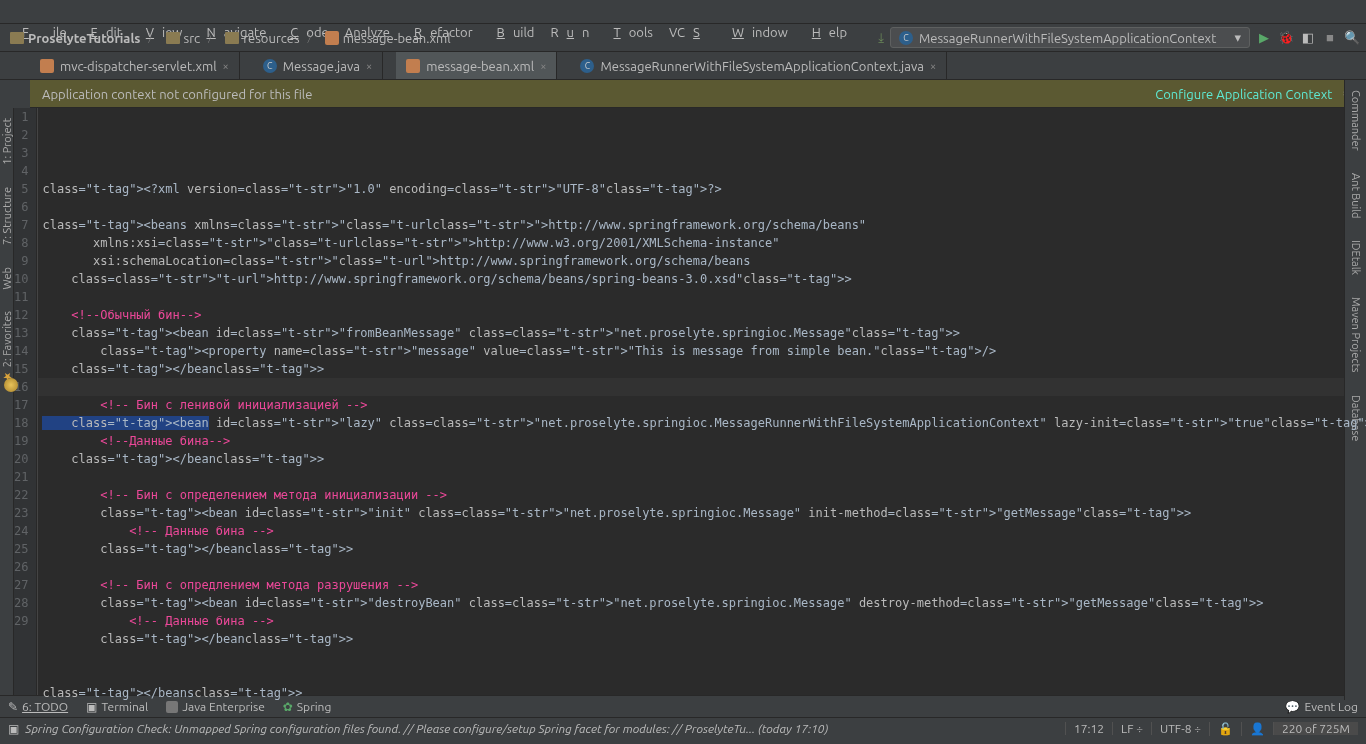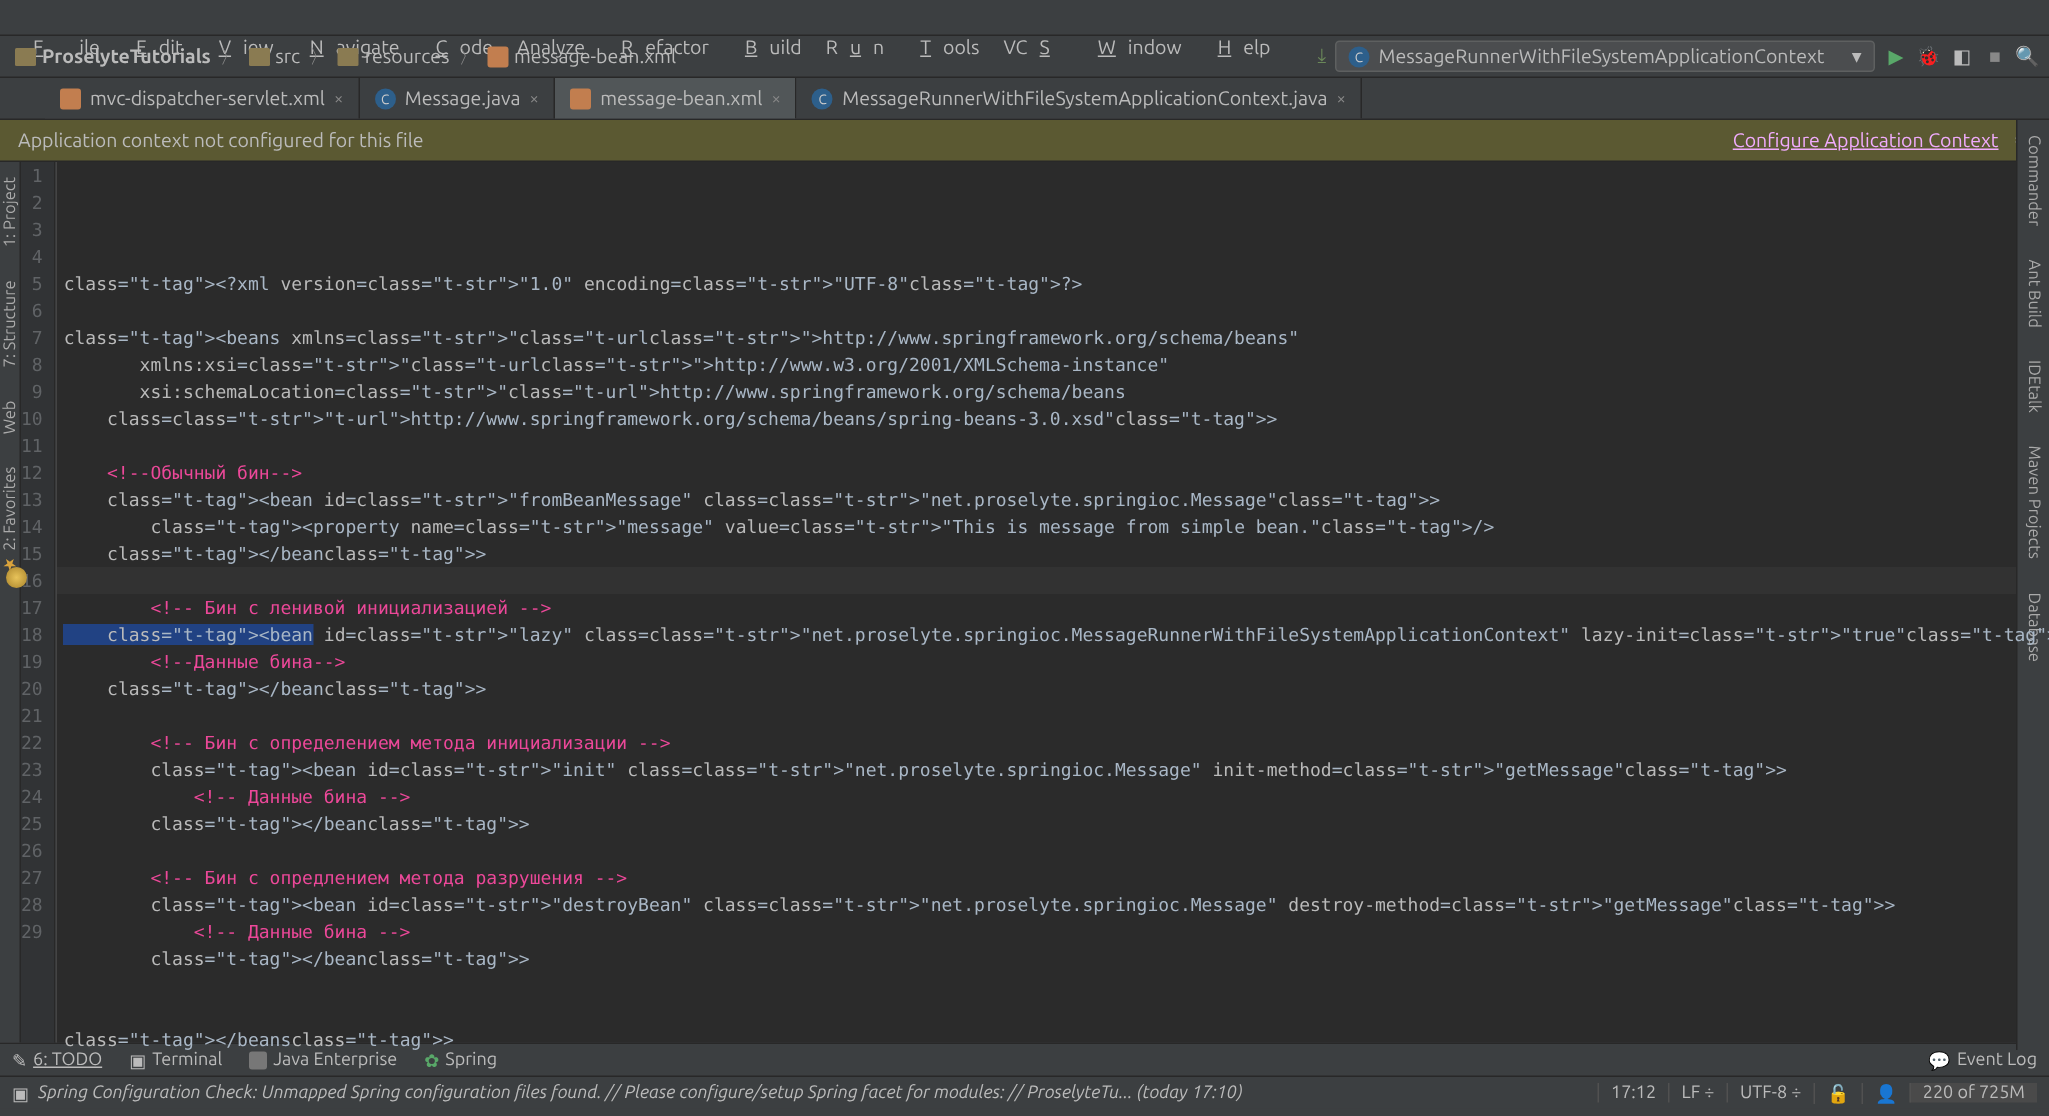--- a/index.html
+++ b/index.html
@@ -10,27 +10,27 @@
 .navbar { display:flex; align-items:center; height:28px; background:#3c3f41; border-bottom:1px solid #282828; padding:0 6px; }
 .crumb { display:flex; align-items:center; gap:4px; padding:2px 4px;justify-content:space-between; }
 .crumb .sep { color:#888; margin:0 2px; }
 .folder-icon { width:14px; height:12px; background:#8a7b52; border-radius:1px; display:inline-block; }
 .xml-icon { width:14px; height:14px; background:#c27e4f; border-radius:2px; display:inline-block; }
 .run-config { margin-left:auto; display:flex; align-items:center; gap:6px; }
 .run-select { background:#4b4d4f; border:1px solid #5e6060; padding:2px 8px; border-radius:3px; display:flex; align-items:center; gap:6px; min-width:360px; }
 .run-btn { width:16px; height:16px; display:inline-flex; align-items:center; justify-content:center; }
 .play { color:#59a869; }
 .bug { color:#59a869; }
-.tabs { display:flex; background:#3c3f41; height:28px; border-bottom:1px solid #282828; padding-left:30px; }
+.tabs { display:flex; background:#3c3f41; height:28px; border-bottom:1px solid #282828; padding-left:30px;gap:13px; }
 .tab { display:flex; align-items:center; gap:6px; padding:4px 10px; border-right:1px solid #282828; background:#3c3f41; cursor:pointer; }
 .tab.active { background:#515658; }
 .tab .close { color:#888; font-size:11px; }
 .java-icon { width:14px; height:14px; background:#2d5f8b; border-radius:50%; display:inline-flex; align-items:center; justify-content:center; font-size:9px; color:#ccc; }
-.banner { background:#5b5932; color:#bbb; padding:6px 12px; display:flex; align-items:center; border-bottom:1px solid #282828; }
-.banner a { color:#f0abfc; text-decoration:underline; margin-left:auto; cursor:pointer; }
+.banner { background:#5b5932; color:#bbb; padding:6px 12px; display:flex; align-items:center; border-bottom:1px solid #282828;margin-left:30px; }
+.banner a { color:#5eead4; margin-left:auto; cursor:pointer; }
 .banner .gear { margin-left:10px; color:#888; }
 .editor-wrap { display:flex; height:calc(100% - 24px - 28px - 28px - 33px - 22px - 22px); }
 .left-strip { width:22px; background:#3c3f41; border-right:1px solid #282828; display:flex; flex-direction:column; align-items:center; padding-top:4px; gap:10px; }
 .left-strip .vlabel { writing-mode:vertical-rl; transform:rotate(180deg); font-size:11px; color:#aaa; padding:6px 0; cursor:pointer; }
 .right-strip { width:22px; background:#3c3f41; border-left:1px solid #282828; display:flex; flex-direction:column; align-items:center; padding-top:4px; gap:10px; position:absolute; right:0; top:80px; bottom:44px; }
 .right-strip .vlabel { writing-mode:vertical-rl; font-size:11px; color:#aaa; padding:6px 0; cursor:pointer; }
 .gutter { width:50px; background:#313335; border-right:1px solid #282828; color:#606366; text-align:right; padding-right:8px; font-family:"DejaVu Sans Mono",Consolas,monospace; font-size:12px; line-height:18px; }
 .fold-col { width:14px; background:#313335; border-right:1px solid #444; }
 .code { flex:1; background:#2b2b2b; font-family:"DejaVu Sans Mono",Consolas,monospace; font-size:12px; line-height:18px; padding-left:4px; white-space:pre; color:#a9b7c6; position:relative; }
 .code .hl-line { position:absolute; left:0; right:0; height:18px; background:#323232; z-index:0; }

